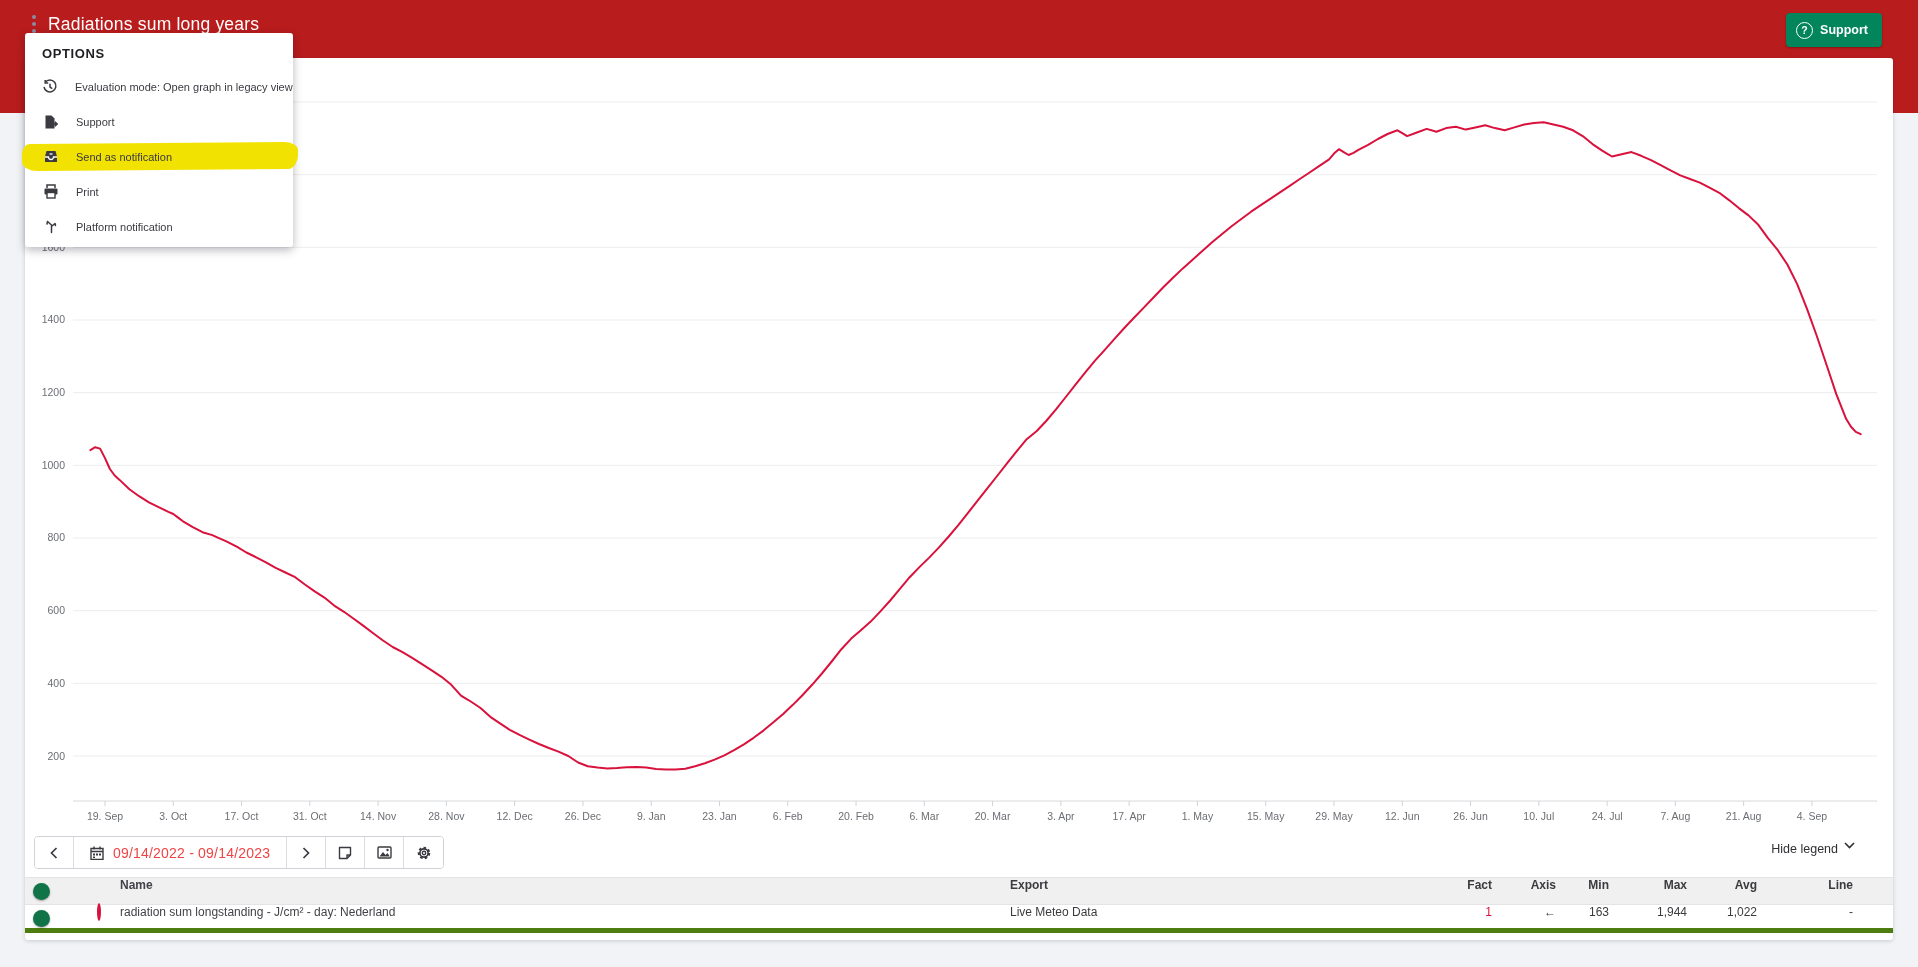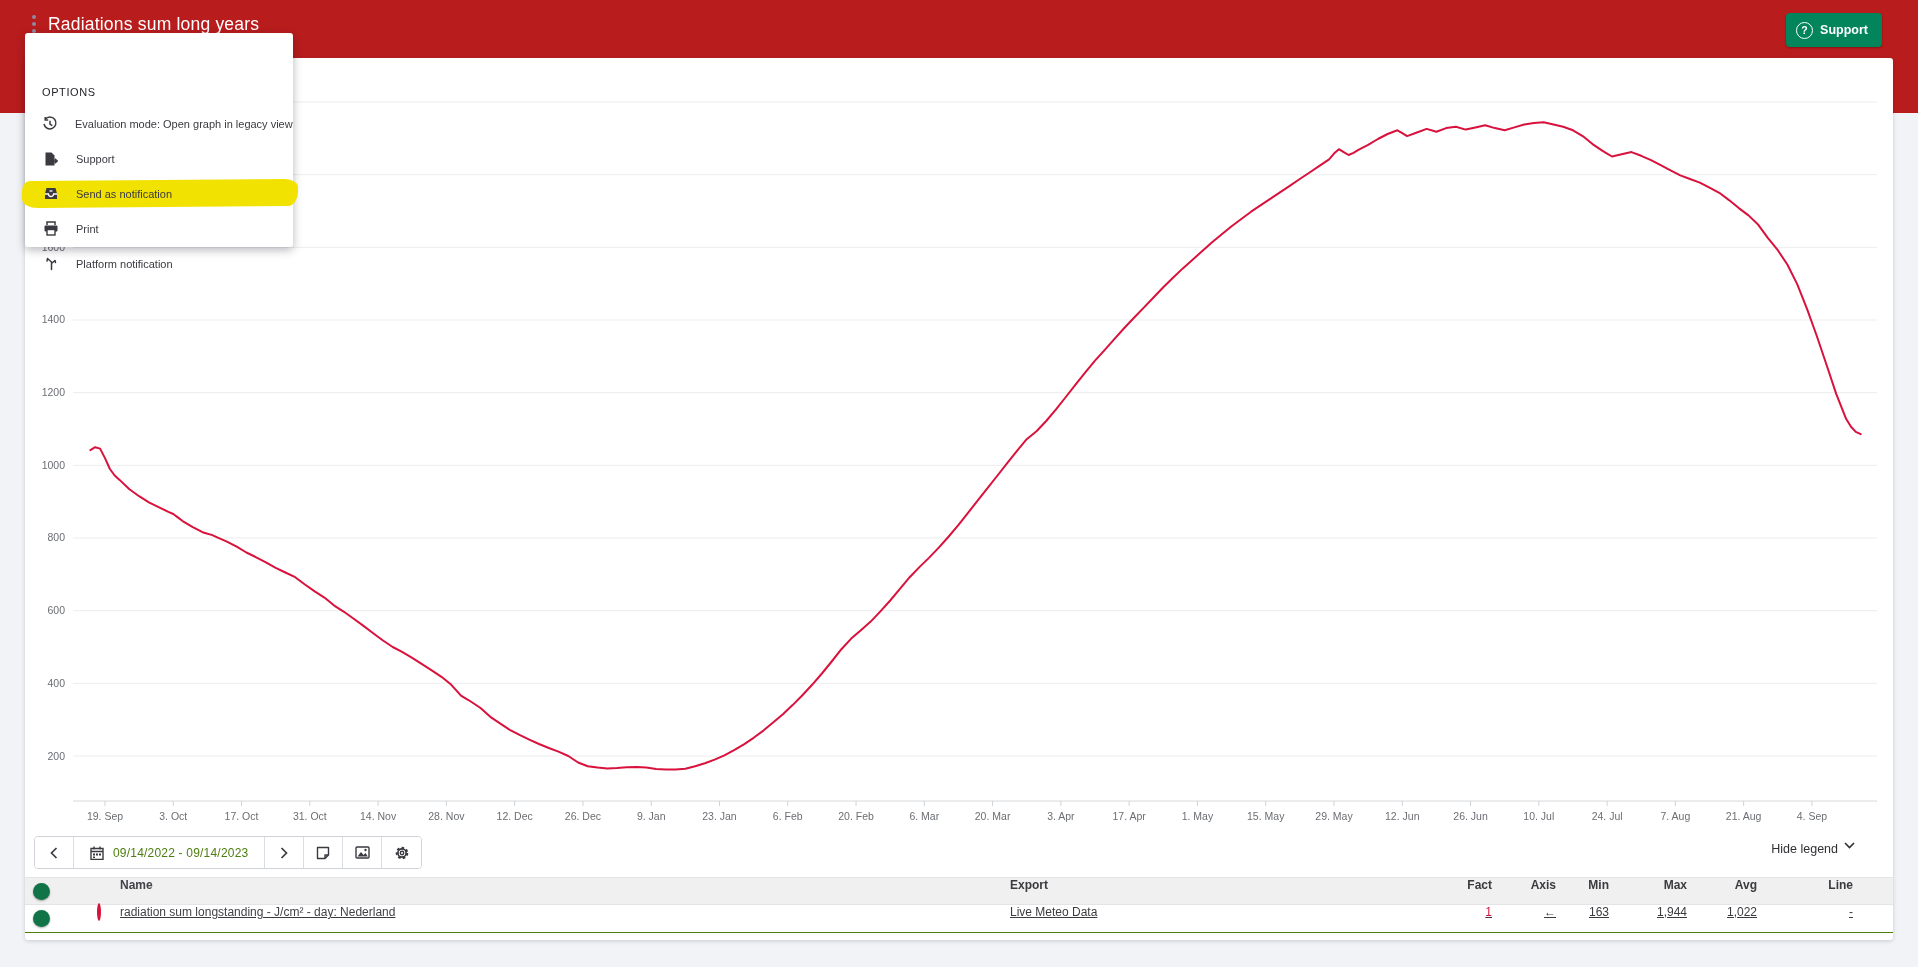--- a/index.html
+++ b/index.html
@@ -24,42 +24,42 @@
     border-radius:3px; box-shadow:0 1px 4px rgba(20,20,43,.18); }
   .chart-svg { position:absolute; left:0; top:0; }
 
   
   .toolbar { position:absolute; left:9px; top:778px; height:33px; display:flex; align-items:stretch;
     border:1px solid #cfd2d6; border-radius:4px; background:#fff; overflow:hidden; }
   .tb-btn { display:flex; align-items:center; justify-content:center; background:#fff; border:none;
     border-right:1px solid #d9dce0; cursor:pointer; padding:0; font-family:inherit; }
   .tb-btn:last-child { border-right:none; }
   .tb-btn.sq { width:39px; }
-  .date-btn { gap:9px; padding:0 16px; font-size:12px; color:#4d7c0f; letter-spacing:.2px; }
+  .date-btn { gap:9px; padding:0 16px; font-size:14px; color:#ef4444; letter-spacing:.2px; }
   .hide-legend { position:absolute; right:38px; top:784px; display:flex; gap:6px;
     font-size:12.5px; color:#2f3033; cursor:pointer; }
 
   
   .legend-table { position:absolute; left:0; top:819px; width:1868px; font-size:12px; color:#3b3b3f; }
   .lt-row { display:grid; grid-template-columns:49px 21px 1fr 450px 32px 64px 53px 78px 70px 96px;
     padding:0 40px 17px 23px; align-items:center; height:28px; }
   .lt-head { background:#f0f0f1; border-top:1px solid #e4e4e6; border-bottom:1px solid #e4e4e6; font-weight:700; }
-  .lt-body { background:#fff; border-bottom:1px solid #4d7c0f;text-decoration:underline; }
+  .lt-body { background:#fff; border-bottom:5px solid #4d7c0f; }
   .lt-right { text-align:right; }
   .lt-name { padding-left:2px; color:#424248; }
   .fact-val { color:#d8123c; }
   .toggle { width:27px; height:13px; border-radius:7px; background:#72aa8e; position:relative; cursor:pointer; }
   .toggle .knob { position:absolute; right:-2px; top:-2px; width:17px; height:17px; border-radius:50%;
     background:#117449; box-shadow:0 1px 2px rgba(0,0,0,.35); }
   .series-marker { width:12px; height:12px; border-radius:50%; border:2.4px solid #d8123c; background:#fff; }
 
   
   .menu { position:absolute; left:25px; top:33px; width:268px; height:214px; background:#fff;
     border-radius:3px; box-shadow:0 3px 10px rgba(15,15,40,.3); z-index:50; padding-top:9px; }
-  .menu-header { font-size:11px; font-weight:400; color:#1f1f24; letter-spacing:.6px; padding:4px 17px 8px;margin-top:40px; }
+  .menu-header { font-size:13px; font-weight:700; color:#1f1f24; letter-spacing:.6px; padding:4px 17px 8px; }
   .menu-item { position:relative; height:35px; display:flex; align-items:center; gap:17px;
     padding:0 14px 0 17px; cursor:pointer; font-size:11px; color:#3a3a40; }
   .menu-item .mi-icon { width:17px; display:flex; justify-content:center; z-index:2; }
   .menu-item .mi-label { z-index:2; white-space:nowrap; }
   .hl-stripe { position:absolute; left:-3px; top:4px; width:276px; height:27px; background:#f2e202;
     border-radius:8px 14px 10px 16px / 10px 8px 14px 9px; transform:rotate(-.45deg); z-index:1; }
 
   svg.ico { display:block; }
 </style>
 </head>

